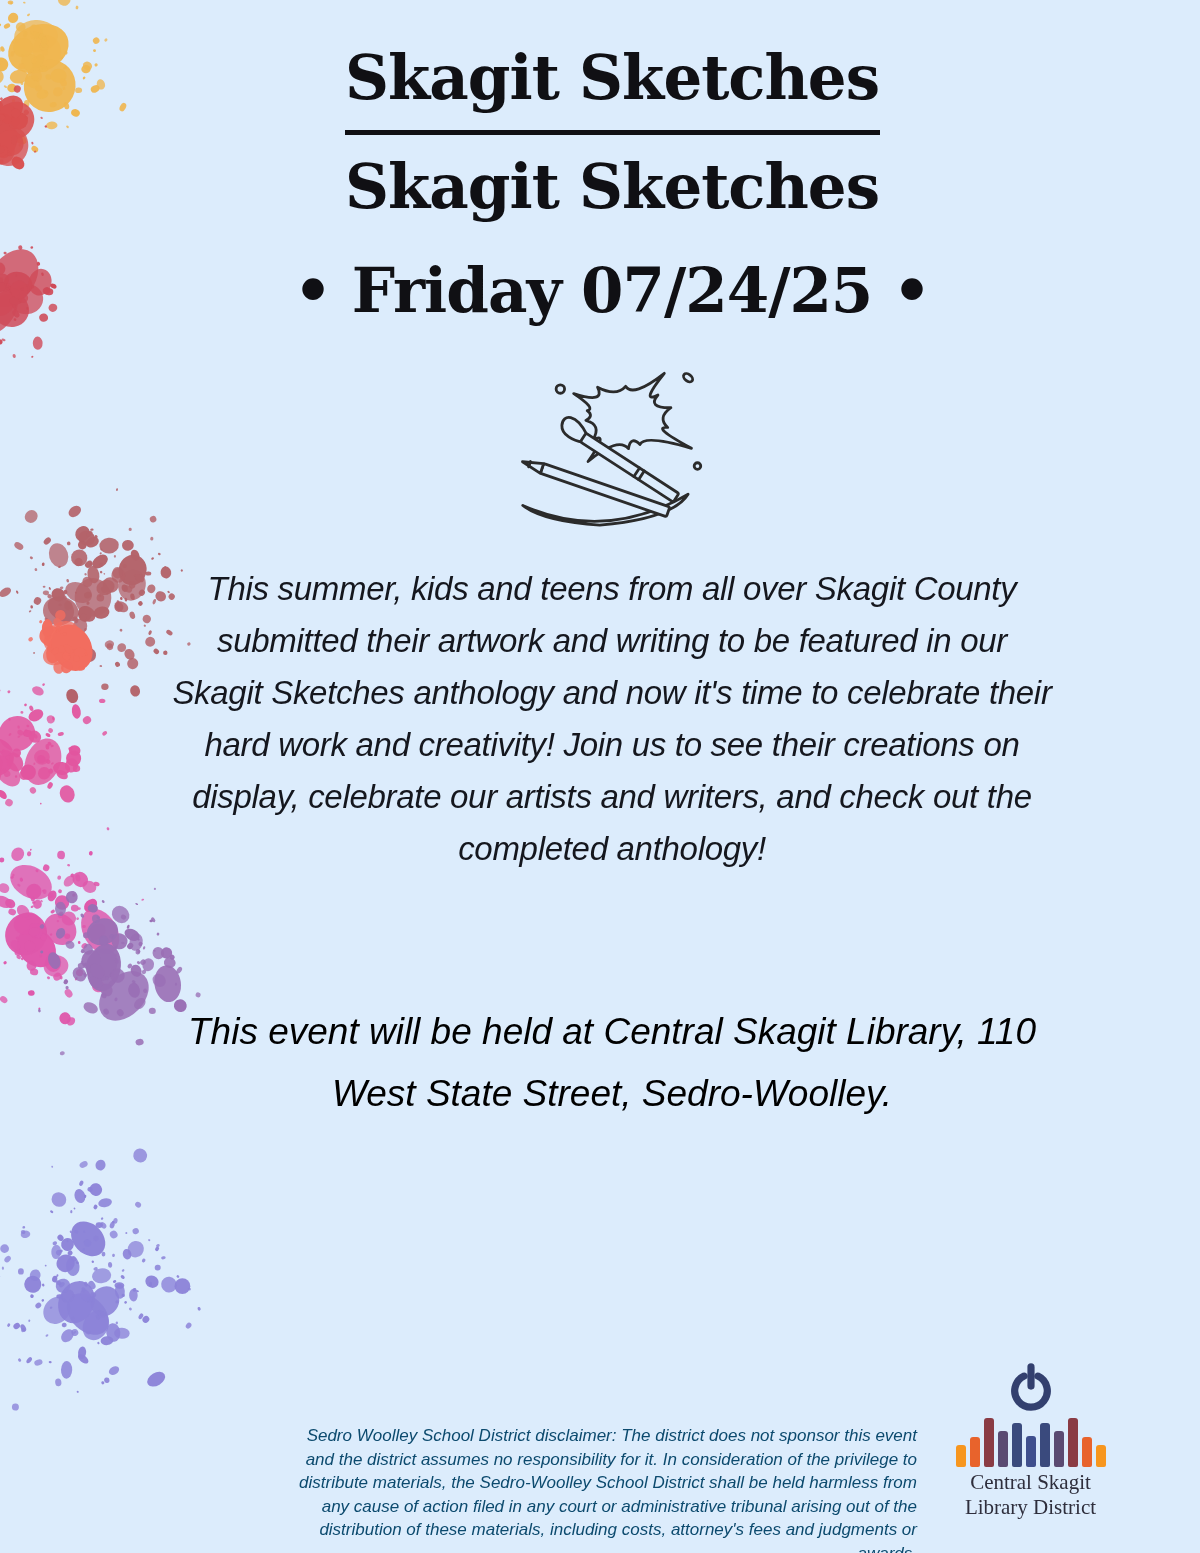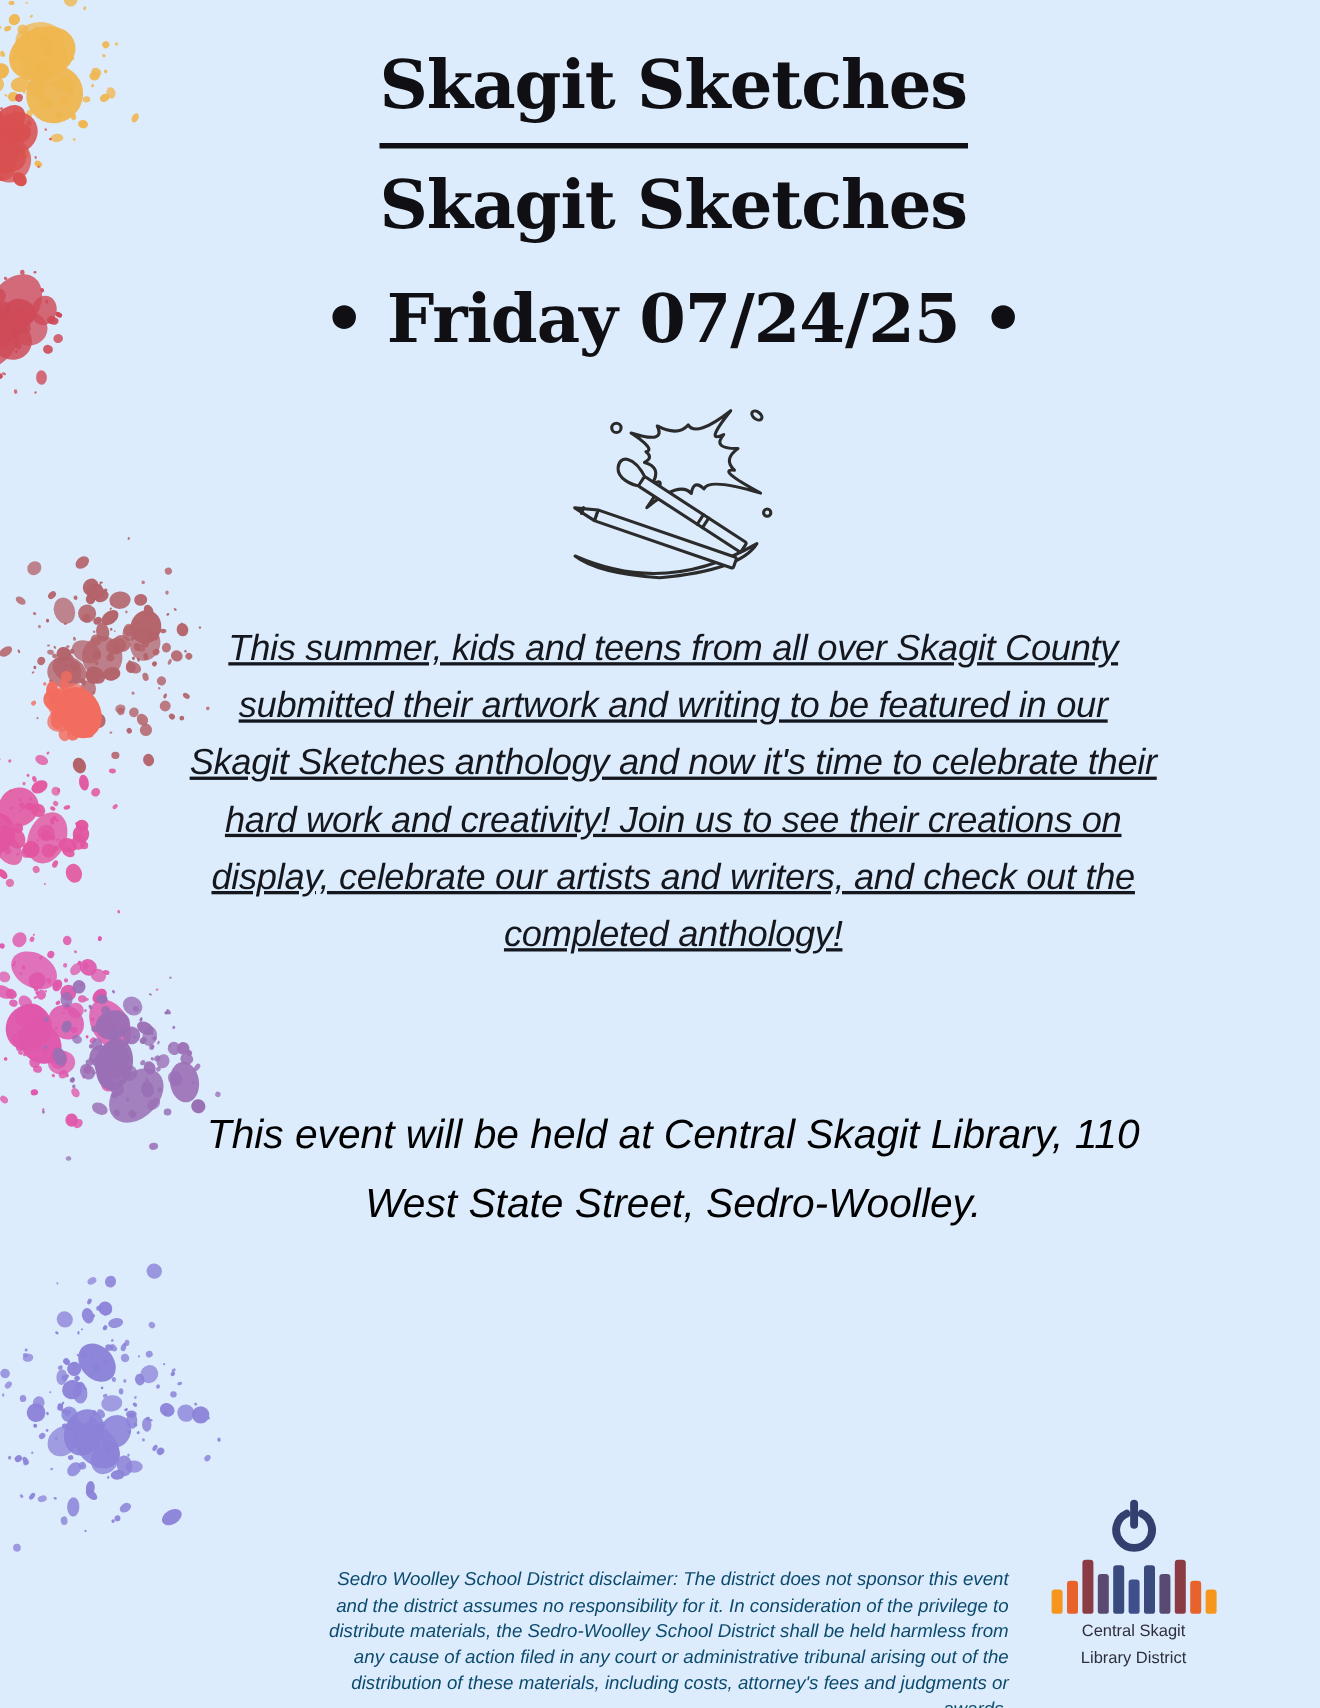--- a/index.html
+++ b/index.html
@@ -22,21 +22,20 @@
   }
   .headline .line{line-height:104px;white-space:nowrap;}
   .rule{width:535px;height:5px;background:#101014;margin:0 auto;}
   #art-icon{display:block;margin:14px auto 0;}
   .description{
     width:880px;margin:18px auto 0;height:406px;
     font-style:italic;
     font-size:33px;line-height:52px;
     letter-spacing:-0.3px;
     color:#15171e;
-    text-decoration:underline;
   }
   .location{
     width:940px;margin:32px auto 0;
     font-style:italic;font-weight:400;
     font-size:37px;line-height:62px;
     color:#000000;
   }
   .disclaimer{
     position:absolute;left:277px;top:1424px;width:640px;
     font-style:italic;font-size:17px;line-height:23.5px;
@@ -47,22 +46,22 @@
     text-align:center;
   }
   #power-svg{display:block;margin:0 auto;}
   .logo-bars{
     display:flex;align-items:flex-end;justify-content:center;
     gap:4px;height:50px;margin-top:3px;
   }
   .logo-bars .bar{width:10px;border-radius:3px 3px 2px 2px;}
   .logo-text{
     margin-top:3px;
-    font-family:Liberation Sans, sans-serif;
-    font-size:15px;line-height:25px;
+    font-family:Liberation Serif, serif;
+    font-size:21px;line-height:25px;
     color:#2e2e3c;
   }
 </style>
 </head>
 <body>
 
 <div class="page" style="background: rgb(220, 236, 252);">
 
   <svg id="splatter-svg" viewBox="0 0 340 1553">
       <ellipse cx="47.0" cy="50.8" rx="14.0" ry="16.2" transform="rotate(164 47.0 50.8)" fill="#efb64f" opacity="0.77"></ellipse>

